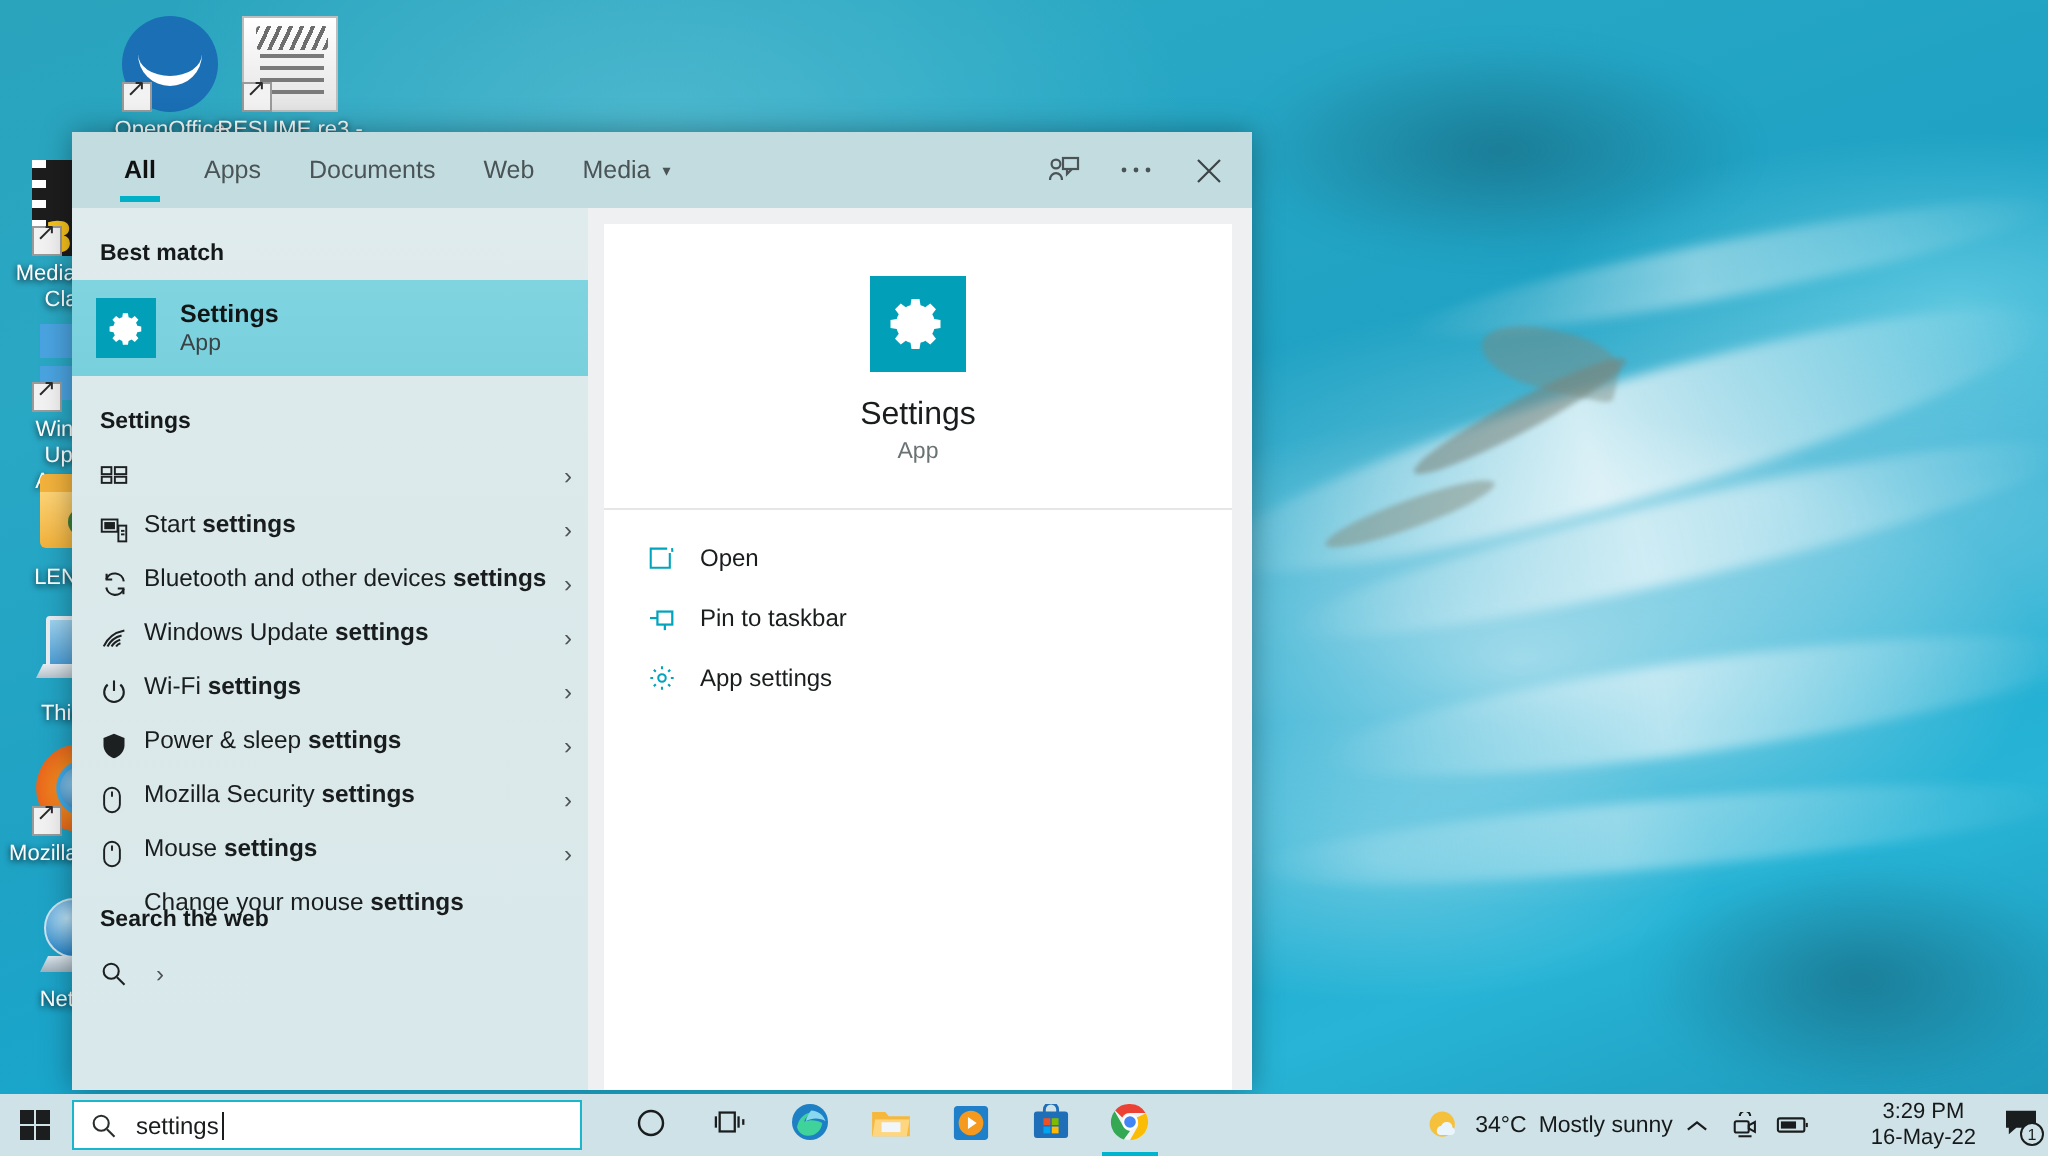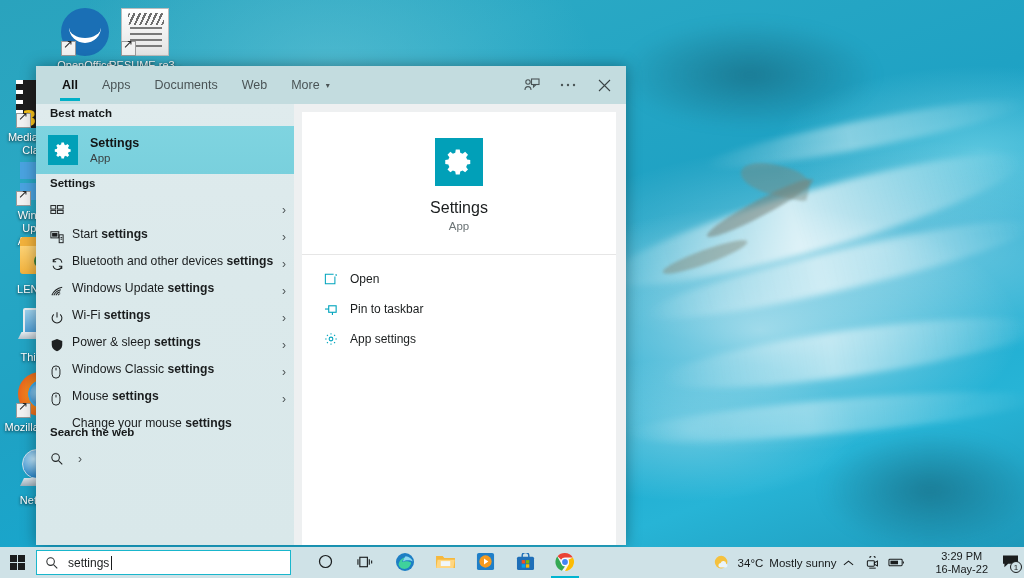--- a/index.html
+++ b/index.html
@@ -182,21 +182,21 @@
   .panel-body { flex: 1; display: flex; min-height: 0; }
 
   
   .left-col {
     width: 258px; flex: 0 0 258px;
     background: linear-gradient(180deg,#dfebed 0%, #dbe9eb 40%, #d9e8ea 100%);
     overflow: hidden; position: relative;
   }
   .group-label {
     font-size: 11.5px; font-weight: bold; color: #16191a;
-    padding: 3px 0 7px 14px;
+    padding: 17px 0 7px 14px;
   }
   .res-row {
     display: flex; align-items: center; height: 27px; padding: 0 8px 0 14px;
     font-size: 12.2px; color: #1a1d1e; cursor: default; position: relative;
   }
   .res-row .ico {
     width: 22px; flex: 0 0 22px; display: flex; align-items: center; justify-content: flex-start;
     color: #1d2021;
   }
   .res-row .txt { flex: 1; white-space: nowrap; overflow: hidden; margin-top: 48px; }
@@ -390,21 +390,21 @@
         <div class="tab">
           <span>Apps</span>
         </div>
         <div class="tab">
           <span>Documents</span>
         </div>
         <div class="tab">
           <span>Web</span>
         </div>
         <div class="tab">
-          <span>More</span>
+          <span>Media</span>
           <span class="caret">▾</span>
         </div>
       </div>
       <div class="hdr-btns">
         <div class="hdr-btn">
           <svg width="16" height="14" viewBox="0 0 16 14" fill="none" stroke="#4a5456" stroke-width="1.1">
             <circle cx="4" cy="4" r="2.2"></circle>
             <path d="M1 12c0-2 1.4-3.4 3-3.4S7 10 7 12"></path>
             <rect x="7.5" y="1" width="7.5" height="5.5"></rect>
             <path d="M9.5 6.5 L9.5 9 L12 6.5"></path>
@@ -509,21 +509,21 @@
           <span class="txt"><span>Power &amp; sleep </span><b>settings</b></span>
           <span class="chev">›</span>
         </div>
 
         <div class="res-row">
           <span class="ico">
             <svg width="14" height="14" viewBox="0 0 16 16" fill="#1d2021">
               <path d="M8 1L2 3.4v4.2C2 11 4.6 14 8 15c3.4-1 6-4 6-7.4V3.4L8 1z"></path>
             </svg>
           </span>
-          <span class="txt"><span>Windows Classic </span><b>settings</b></span>
+          <span class="txt"><span>Mozilla Security </span><b>settings</b></span>
           <span class="chev">›</span>
         </div>
 
         <div class="res-row">
           <span class="ico">
             <svg width="12" height="14" viewBox="0 0 12 16" fill="none" stroke="#1d2021" stroke-width="1.1">
               <rect x="1.5" y="1" width="9" height="14" rx="4.5"></rect>
                 <path d="M6 3.2v3"></path>
             </svg>
           </span>

